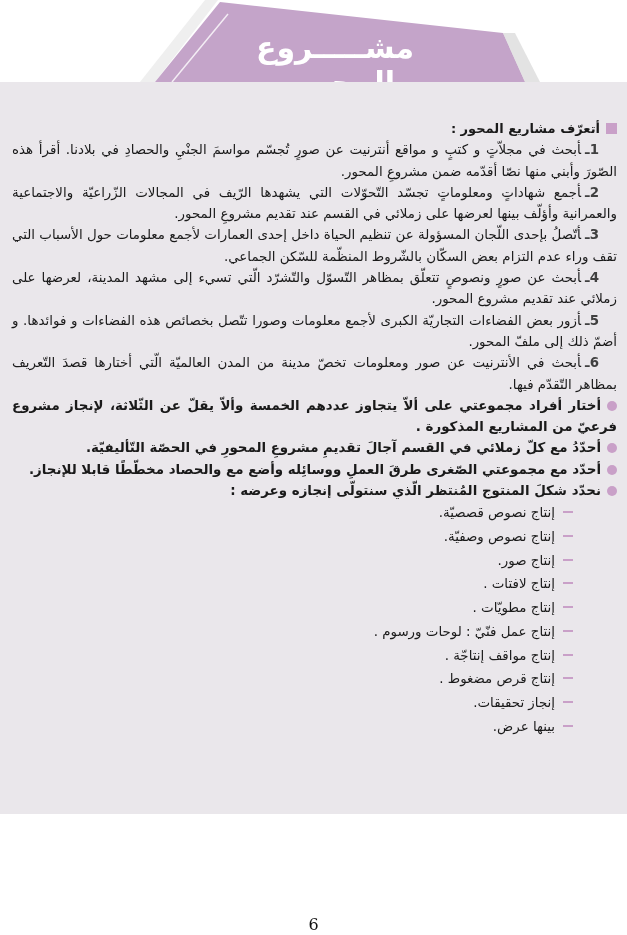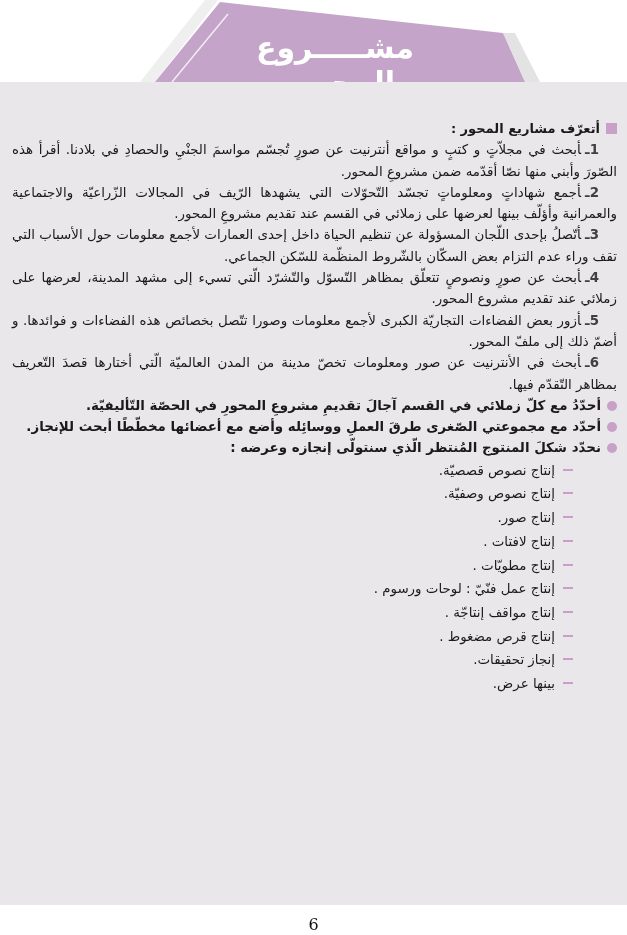--- a/index.html
+++ b/index.html
@@ -10,21 +10,21 @@
     .header-tab {
       position: absolute; left: 0; top: 0; width: 627px; height: 82px;
     }
     .header-tab svg { position: absolute; left: 0; top: 0; }
     .title {
       position: absolute; top: 30px; left: 195px; width: 280px; text-align: center;
       color: #ffffff; font-weight: bold; font-size: 30px; direction: rtl;
       font-family: "DejaVu Sans", sans-serif; letter-spacing: 1px;
     }
     .panel {
-      position: absolute; left: 0; top: 82px; width: 627px; height: 823px;
+      position: absolute; left: 0; top: 82px; width: 627px; height: 732px;
       background: #eae7eb;
     }
     .content {
       position: absolute; right: 10px; top: 36px; width: 605px;
       direction: rtl; text-align: justify; color: #1a1a1a;
       font-size: 13.4px; line-height: 21.3px;
       font-family: "DejaVu Sans", sans-serif;
     }
     .content p { margin: 0; }
     .intro { font-weight: bold; font-size: 13px; }
@@ -89,22 +89,23 @@
     <div class="item">
         <p><span class="num">4ـ</span><span>أبحث عن صورٍ ونصوصٍ تتعلّق بمظاهر التّسوّل والتّشرّد الّتي تسيء إلى مشهد المدينة، لعرضها على زملائي عند تقديم مشروع المحور.</span></p>
       </div>
     <div class="item">
         <p><span class="num">5ـ</span><span>أزور بعض الفضاءات التجاريّة الكبرى لأجمع معلومات وصورا تتّصل بخصائص هذه الفضاءات و فوائدها. و أضمّ ذلك إلى ملفّ المحور.</span></p>
       </div>
     <div class="item">
         <p><span class="num">6ـ</span><span>أبحث في الأنترنيت عن صور ومعلومات تخصّ مدينة من المدن العالميّة الّتي أختارها قصدَ التّعريف بمظاهر التّقدّم فيها.</span></p>
       </div>
 
+    <p class="bullet-item"><span class="dot"></span><span>أختار أفراد مجموعتي على ألاّ يتجاوز عددهم الخمسة وألاّ يقلّ عن الثّلاثة، لإنجاز مشروع فرعيّ من المشاريع المذكورة .</span></p>
     <p class="bullet-item"><span class="dot"></span><span>أحدّدُ مع كلّ زملائي في القسم آجالَ تقديمِ مشروعِ المحورِ في الحصّة التّأليفيّة.</span></p>
-    <p class="bullet-item"><span class="dot"></span><span>أحدّد مع مجموعتي الصّغرى طرقَ العملِ ووسائِله وأضع مع أعضائها مخطّطًا أبحث للإنجاز.</span></p>
+    <p class="bullet-item"><span class="dot"></span><span>أحدّد مع مجموعتي الصّغرى طرقَ العملِ ووسائِله وأضع مع والحصاد مخطّطًا قابلا للإنجاز.</span></p>
     <p class="bullet-item"><span class="dot"></span><span>نحدّد شكلَ المنتوج المُنتظر الّذي سنتولّى إنجازه وعرضه :</span></p>
 
     <ul class="sublist">
       <li><span class="dash"></span><span>إنتاج نصوص قصصيّة.</span></li>
       <li><span class="dash"></span><span>إنتاج نصوص وصفيّة.</span></li>
       <li><span class="dash"></span><span>إنتاج صور.</span></li>
       <li><span class="dash"></span><span>إنتاج لافتات .</span></li>
       <li><span class="dash"></span><span>إنتاج مطويّات .</span></li>
       <li><span class="dash"></span><span>إنتاج عمل فنّيّ : لوحات ورسوم .</span></li>
       <li><span class="dash"></span><span>إنتاج مواقف إنتاجّة .</span></li>

